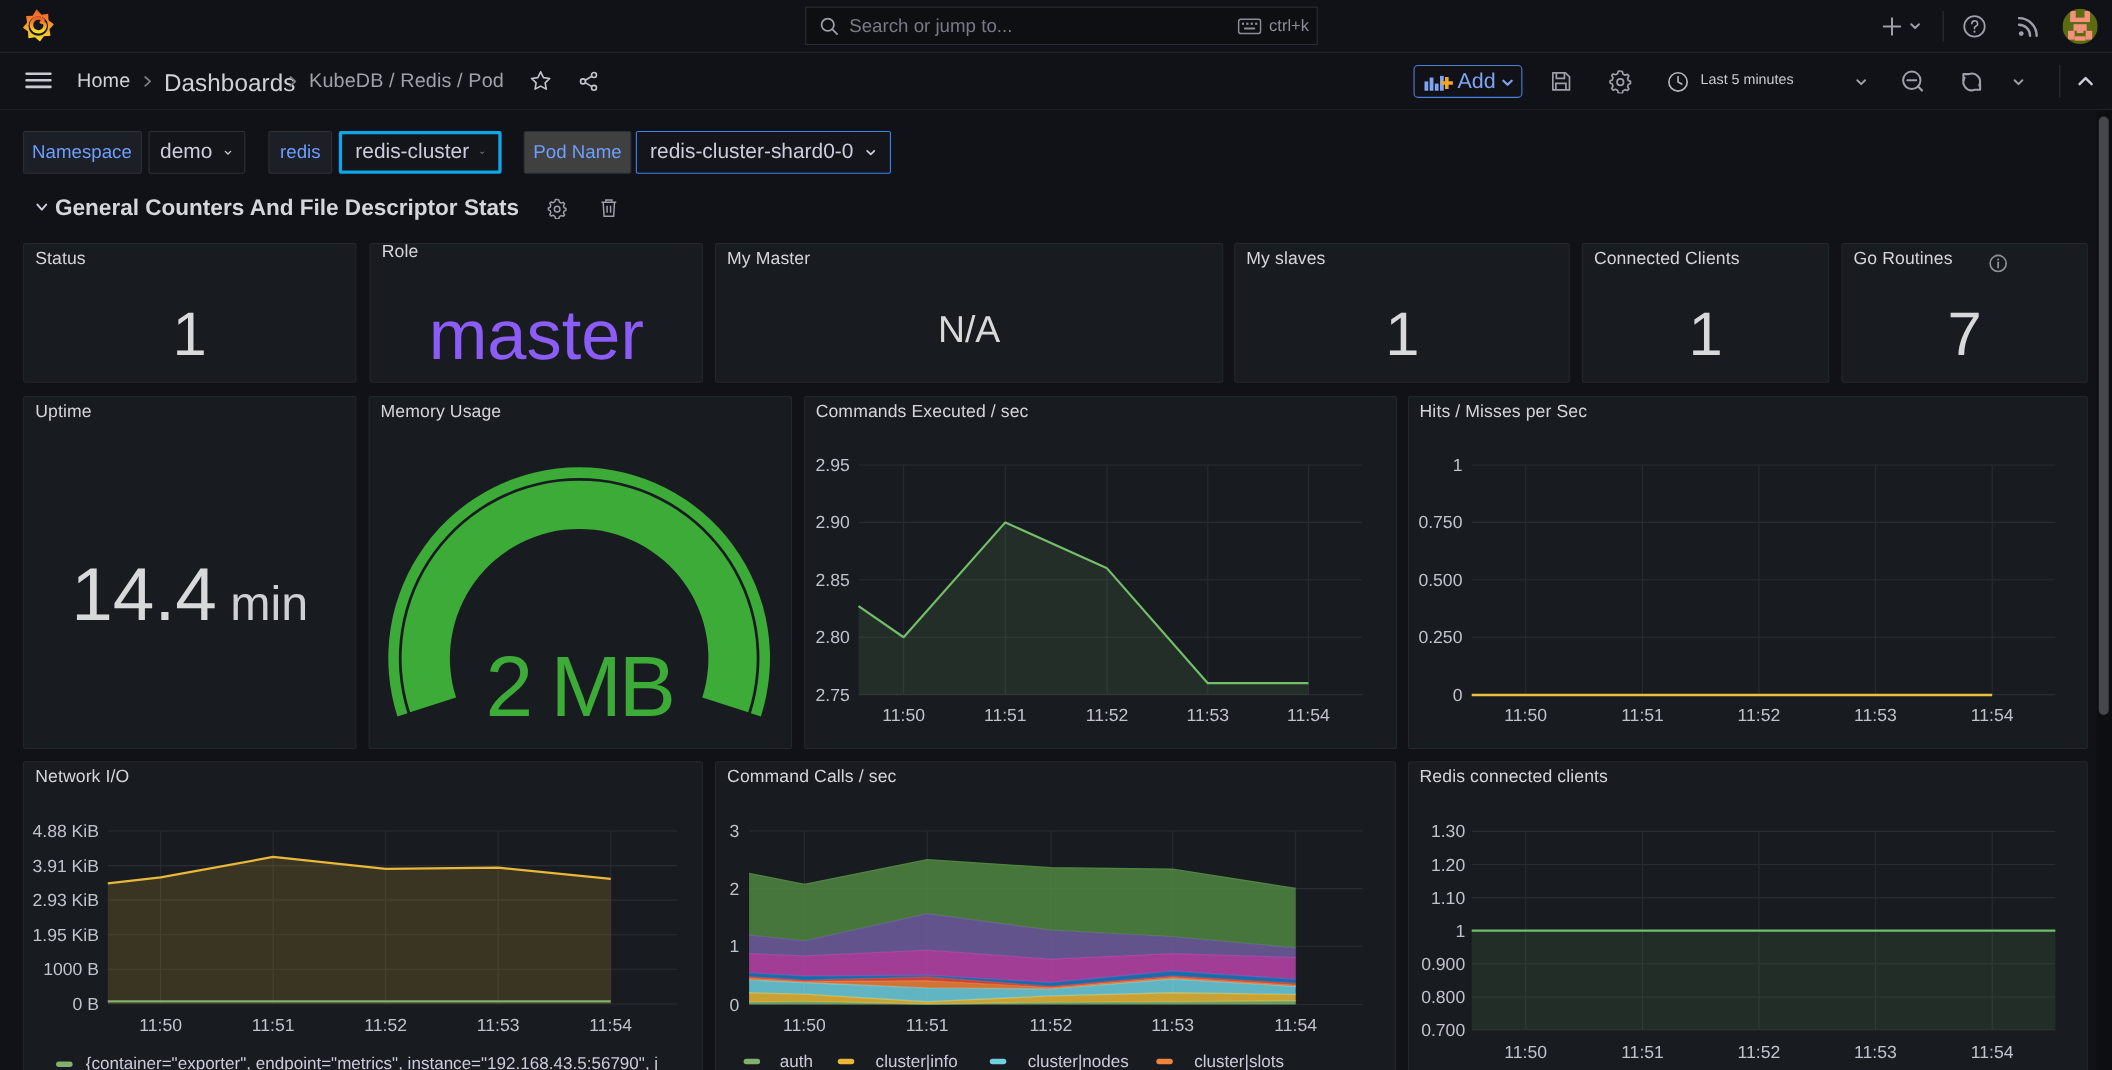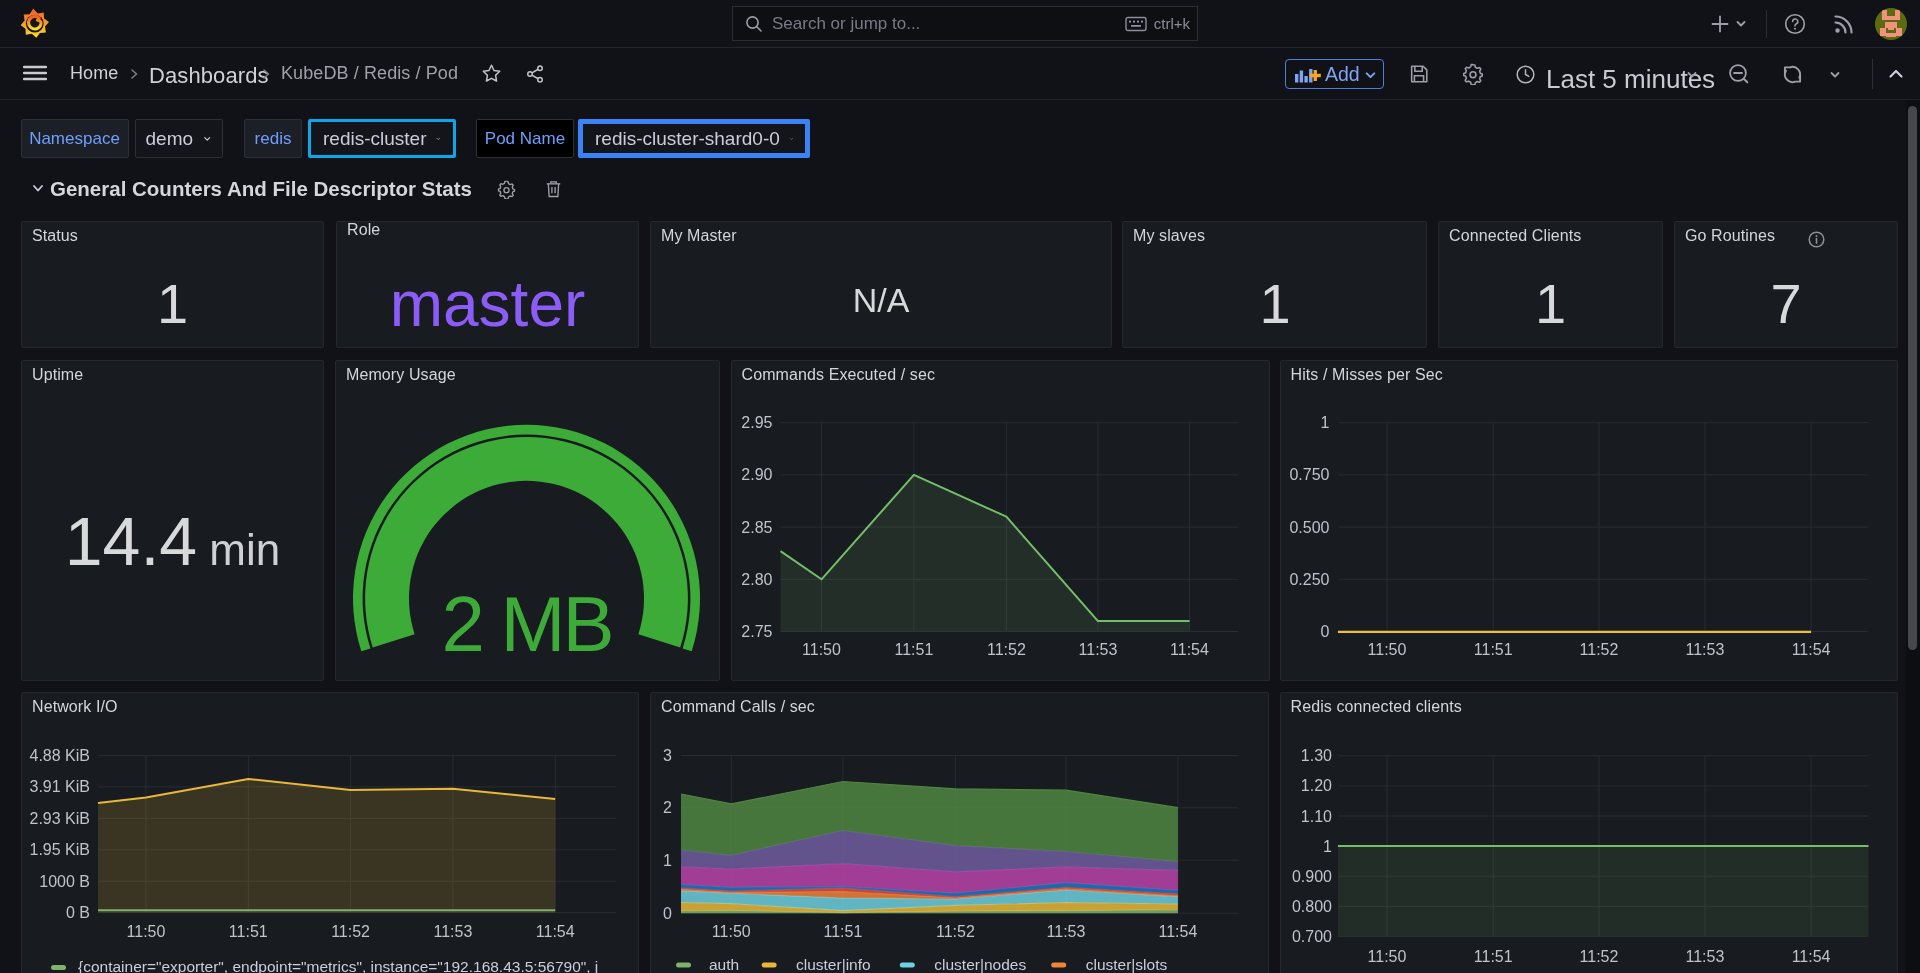--- a/index.html
+++ b/index.html
@@ -127,21 +127,21 @@
 <path fill="none" stroke="#9d9fa9" stroke-width="1.7" stroke-linejoin="round" d="M12 1.8 L14 2.2 L14.6 4.6 L16.7 5.8 L19.1 5 L20.5 6.6 L19.3 8.8 L19.9 11.1 L22.1 12 L22.1 14.1 L19.9 15 L19.3 17.3 L20.5 19.4 L19.1 21 L16.7 20.2 L14.6 21.4 L14 23.8 L12 23.8"></path>
 <g transform="translate(24,25.6) rotate(180)">
       <path fill="none" stroke="#9d9fa9" stroke-width="1.7" stroke-linejoin="round" d="M12 1.8 L14 2.2 L14.6 4.6 L16.7 5.8 L19.1 5 L20.5 6.6 L19.3 8.8 L19.9 11.1 L22.1 12 L22.1 14.1 L19.9 15 L19.3 17.3 L20.5 19.4 L19.1 21 L16.7 20.2 L14.6 21.4 L14 23.8 L12 23.8"></path>
     </g>
 <circle cx="12" cy="12.8" r="3.2" fill="none" stroke="#9d9fa9" stroke-width="1.7"></circle>
   </svg>
 <svg width="21" height="21" viewBox="0 0 24 24" style="position:absolute;left:1515px;top:64px">
 <circle cx="12" cy="12" r="9.5" fill="none" stroke="#b3b5bd" stroke-width="1.7"></circle>
 <path d="M12 6.5 V12 L15.8 14.2" fill="none" stroke="#b3b5bd" stroke-width="1.7" stroke-linecap="round"></path>
   </svg>
-<div class="txt" style="left:1546px;top:64px;font-size:26px;color:#c9cad3">Last 5 minutes</div>
+<div class="txt" style="left:1546px;top:64px;font-size:13px;color:#c9cad3">Last 5 minutes</div>
 <svg width="12" height="12" viewBox="0 0 12 12" style="position:absolute;left:1686px;top:69px">
     <path d="M2.5 4 L6 7.5 L9.5 4" fill="none" stroke="#9d9fa9" stroke-width="1.8" stroke-linecap="round" stroke-linejoin="round"></path>
   </svg>
 <svg width="22" height="22" viewBox="0 0 22 22" style="position:absolute;left:1726.5px;top:61.5px">
 <circle cx="11" cy="11" r="7.9" fill="none" stroke="#9d9fa9" stroke-width="1.8"></circle>
 <line x1="7" y1="11" x2="15" y2="11" stroke="#9d9fa9" stroke-width="1.8" stroke-linecap="round"></line>
 <line x1="16.7" y1="16.7" x2="20.3" y2="20.3" stroke="#9d9fa9" stroke-width="2" stroke-linecap="round"></line>
   </svg>
 <svg width="23" height="23" viewBox="0 0 23 23" style="position:absolute;left:1781px;top:62.5px">
 <g fill="none" stroke="#9d9fa9" stroke-width="1.9" stroke-linecap="round" stroke-linejoin="round">
@@ -169,24 +169,24 @@
   </div>
 <div class="chip" style="left:244px;top:119px;width:58px;background:#1c1f26;border:1px solid #2e3037;justify-content:center">
     <span style="font-size:17px;font-weight:500;color:#6E9FFF">redis</span>
   </div>
 <div class="chip" style="left:308px;top:119px;width:148px;background:#13151a;border:3px solid #0ea5e9;padding:0 12px">
     <span style="font-size:19px;color:#ccccdc">redis-cluster</span>
 <svg width="12" height="12" viewBox="0 0 12 12" style="margin-left:10px">
       <path d="M2.5 4 L6 7.5 L9.5 4" fill="none" stroke="#ccccdc" stroke-width="1.7" stroke-linecap="round" stroke-linejoin="round"></path>
     </svg>
   </div>
-<div class="chip" style="left:476px;top:119px;width:98px;background:#000000;border:1px solid #2e3037;justify-content:center">
+<div class="chip" style="left:476px;top:119px;width:98px;background:#404040;border:1px solid #2e3037;justify-content:center">
     <span style="font-size:17px;font-weight:500;color:#6E9FFF">Pod Name</span>
   </div>
-<div class="chip" style="left:578px;top:119px;width:232px;background:#13151a;border:5px solid #3b82f6;padding:0 12px">
+<div class="chip" style="left:578px;top:119px;width:232px;background:#13151a;border:1px solid #3b82f6;padding:0 12px">
     <span style="font-size:19px;color:#ccccdc">redis-cluster-shard0-0</span>
 <svg width="12" height="12" viewBox="0 0 12 12" style="margin-left:10px">
       <path d="M2.5 4 L6 7.5 L9.5 4" fill="none" stroke="#ccccdc" stroke-width="1.7" stroke-linecap="round" stroke-linejoin="round"></path>
     </svg>
   </div>
 
 <svg width="14" height="14" viewBox="0 0 14 14" style="position:absolute;left:31px;top:181px">
 <path d="M3 5 L7 9.5 L11 5" fill="none" stroke="#ccccdc" stroke-width="1.8" stroke-linecap="round" stroke-linejoin="round"></path>
   </svg>
 <div class="txt" style="left:50px;top:177px;font-size:20.5px;font-weight:600;color:#d5d6db">General Counters And File Descriptor Stats</div>

